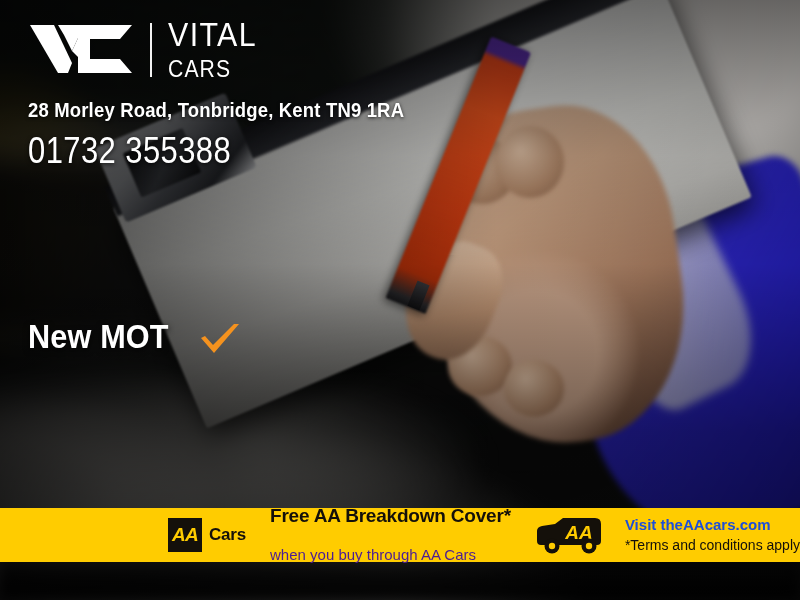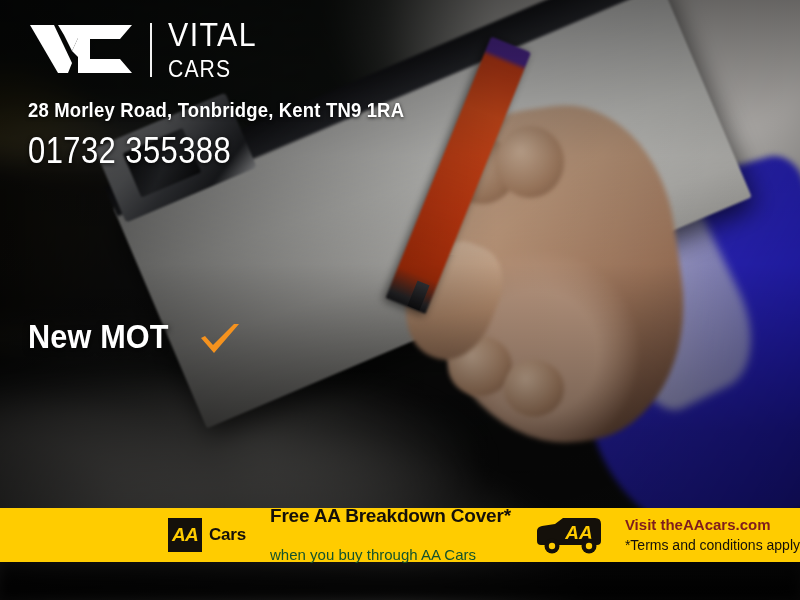--- a/index.html
+++ b/index.html
@@ -205,27 +205,27 @@
   .aa-cars-word {
     color:#14100a; font-weight:700; font-size:17px; letter-spacing:-0.2px;
     font-family:"Liberation Sans", sans-serif;
   }
   .aa-copy { display:flex; flex-direction:column; justify-content:center; margin-left:8px;gap:17px; }
   .aa-headline {
     color:#14100a; font-weight:700; font-size:19px; letter-spacing:-0.2px; line-height:1.1;
     font-family:"Liberation Sans", sans-serif;
   }
   .aa-sub {
-    color:#14532d; font-weight:400; font-size:15px; line-height:1.2; margin-top:2px;
+    color:#4c1d95; font-weight:400; font-size:15px; line-height:1.2; margin-top:2px;
     font-family:"Liberation Sans", sans-serif;
   }
   .aa-van { display:block; margin-left:6px; }
   .aa-visit { display:flex; flex-direction:column; justify-content:center; margin-left:4px; }
   .aa-visit-main {
-    color:#7f1d1d; font-weight:700; font-size:15px; line-height:1.15;
+    color:#1d4ed8; font-weight:700; font-size:15px; line-height:1.15;
     font-family:"Liberation Sans", sans-serif;
   }
   .aa-visit-terms {
     color:#14100a; font-weight:400; font-size:14px; line-height:1.2; margin-top:4px;
     font-family:"Liberation Sans", sans-serif;
   }
 </style>
 </head>
 <body>
 

